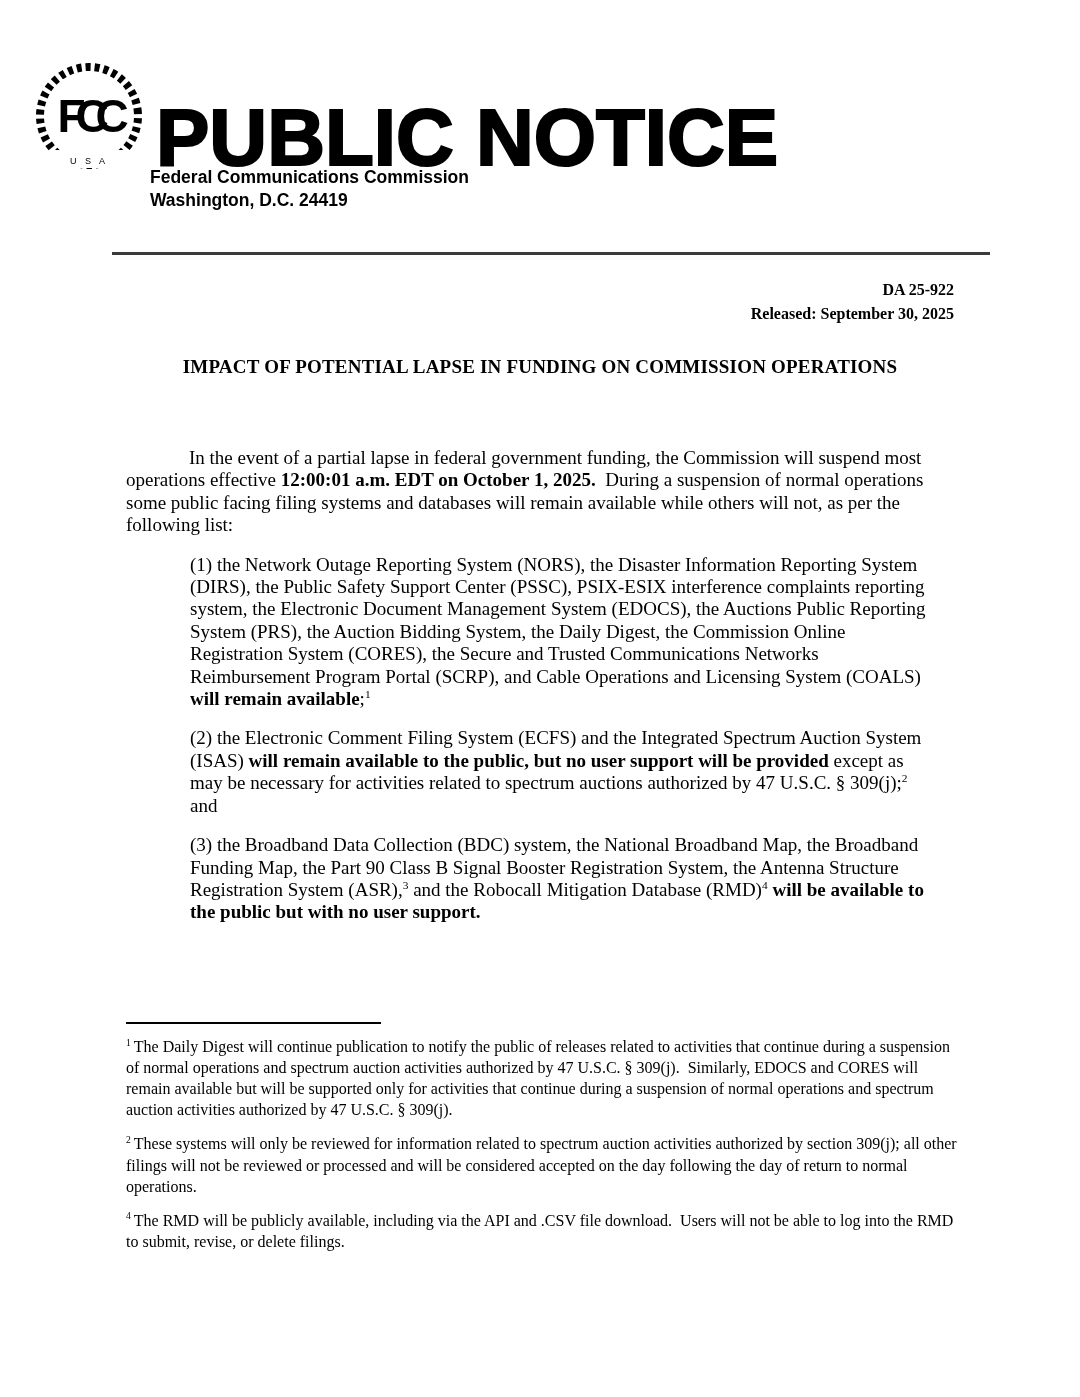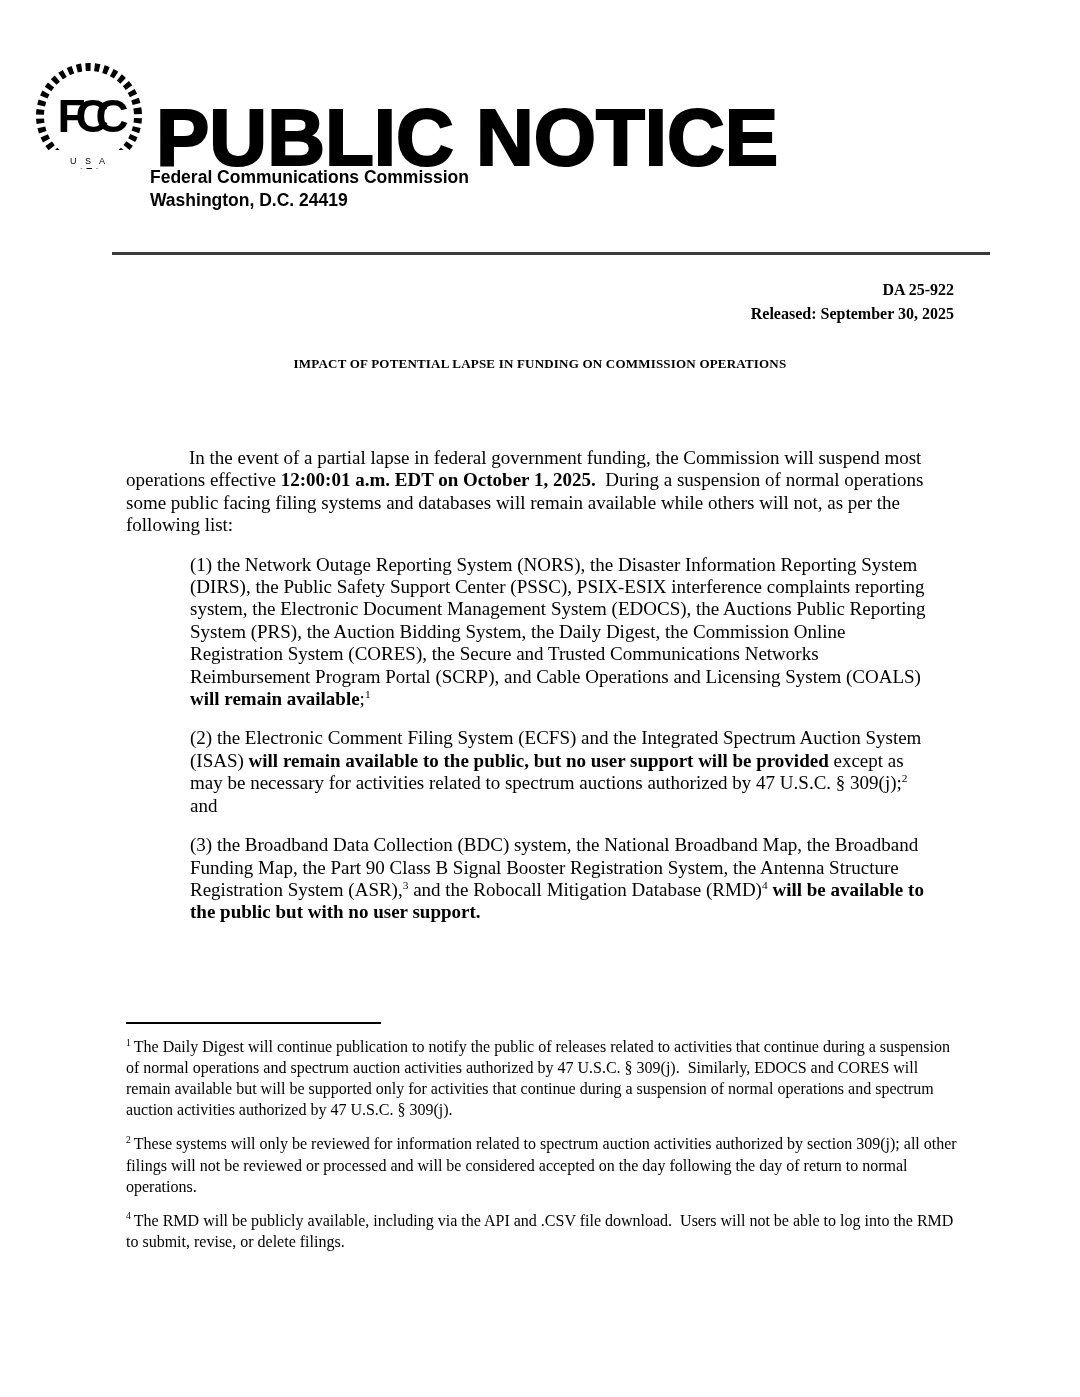--- a/index.html
+++ b/index.html
@@ -67,21 +67,21 @@
     font-size: 16px;
     line-height: 1.5;
   }
 
   
   .doc-title {
     position: absolute; left: 0; top: 356px;
     width: 100%;
     text-align: center;
     font-weight: bold;
-    font-size: 13px;
+    font-size: 19px;
     letter-spacing: 0.2px;
   }
   .body-block {
     position: absolute; left: 126px; top: 407px;
     width: 830px;
     font-size: 19px;
     line-height: 1.18;
   }
   .intro {
     text-indent: 63px;

